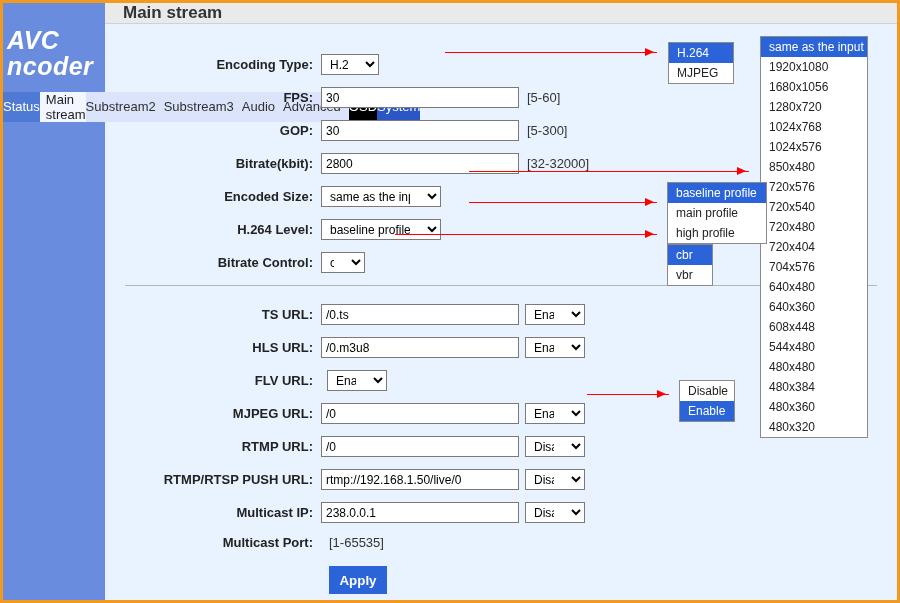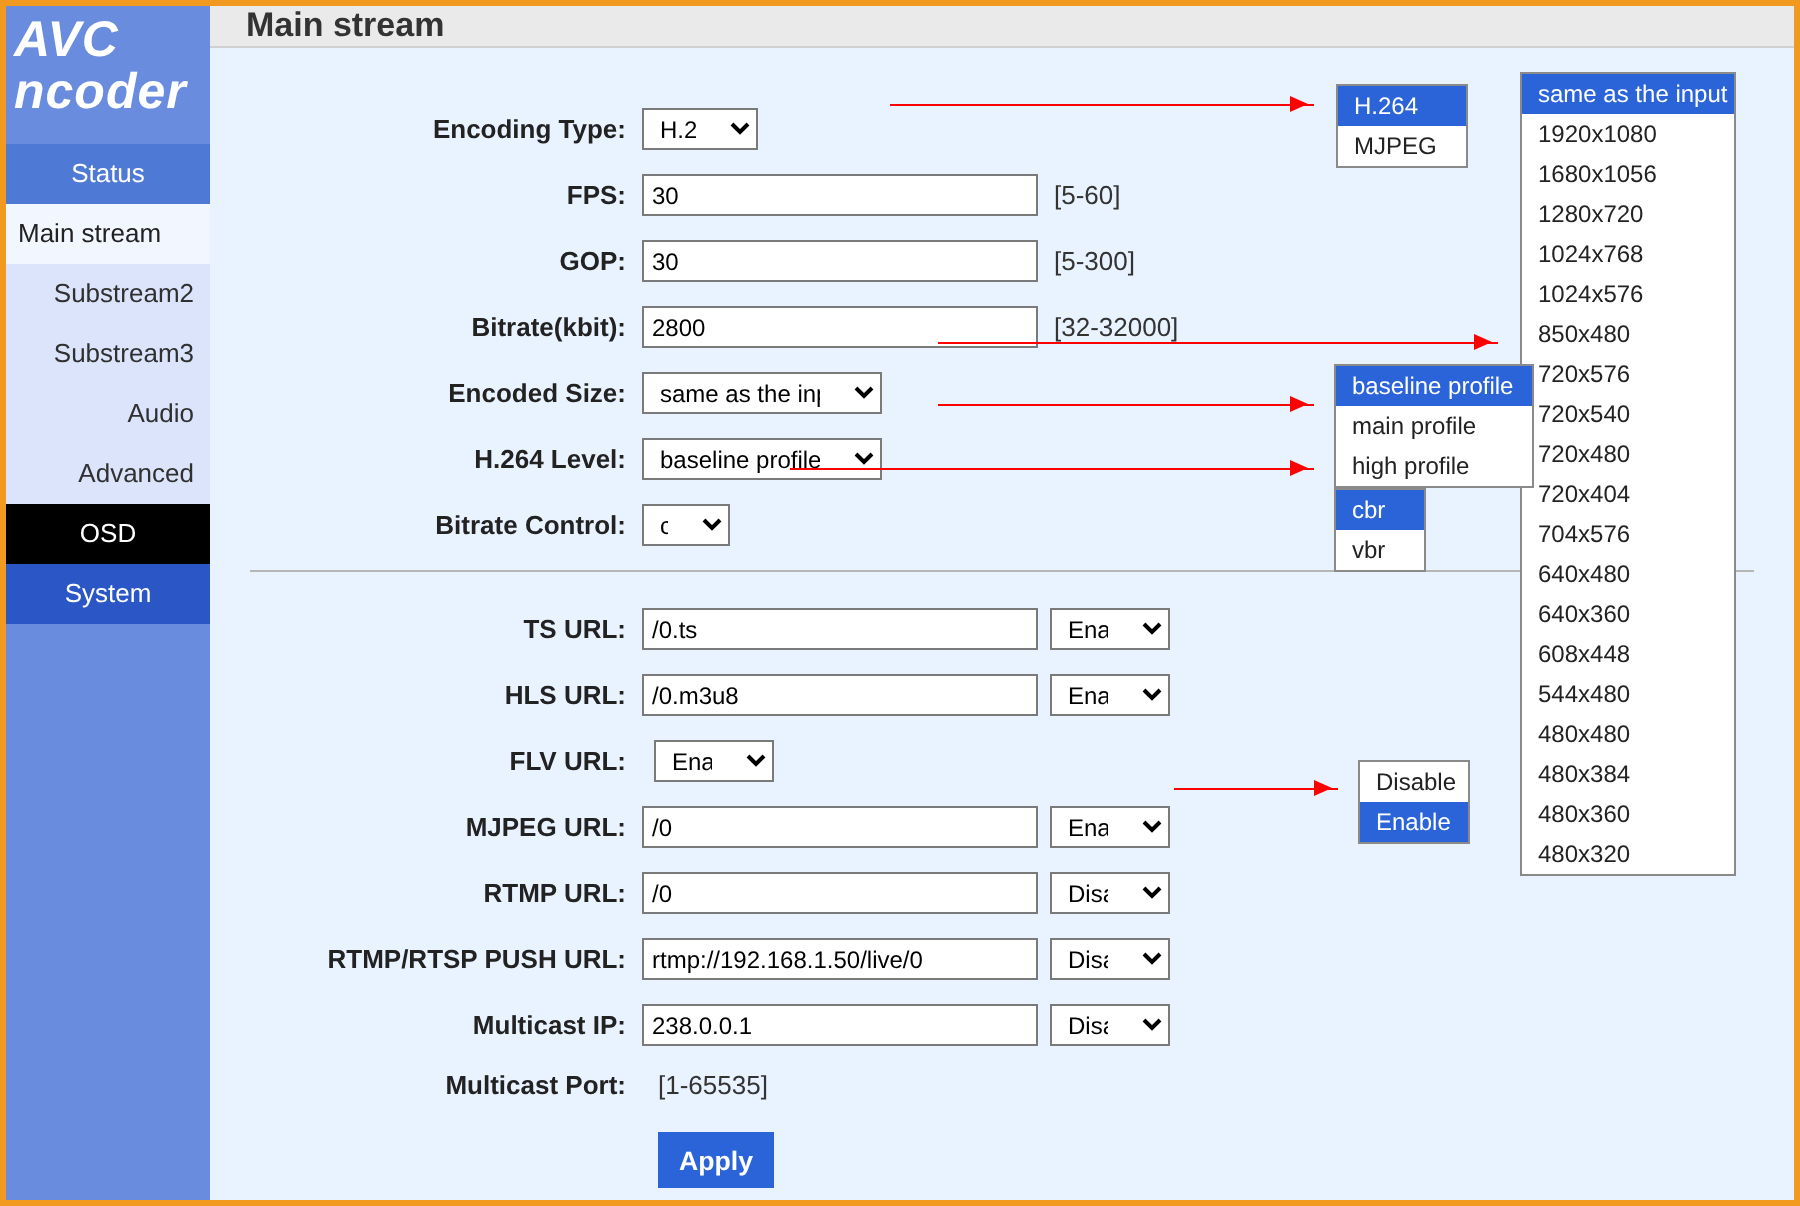--- a/index.html
+++ b/index.html
@@ -14,24 +14,24 @@
   }
   .wrap { display:flex; height:100%; }
   
   .sidebar {
     width:102px;
     background:#6a8cde;
     display:flex; flex-direction:column;
   }
   .logo {
     color:#fff; font-weight:bold; font-style:italic;
-    font-size:25px; padding:4px 6px 12px 4px; line-height:1.05;
+    font-size:25px; padding:24px 6px 12px 4px; line-height:1.05;
     letter-spacing:0.5px;
   }
-  .menu { display:flex; flex-direction:column; }
+  .menu { display:flex; }
   .menu-item {
     height:30px; display:flex; align-items:center; justify-content:center;
     color:#fff; cursor:pointer;
     font-size:13px;
   }
   .menu-item.light {
     background:#dbe4fb; color:#303030; justify-content:flex-end;
     padding-right:8px;
   }
   .menu-item.active {

